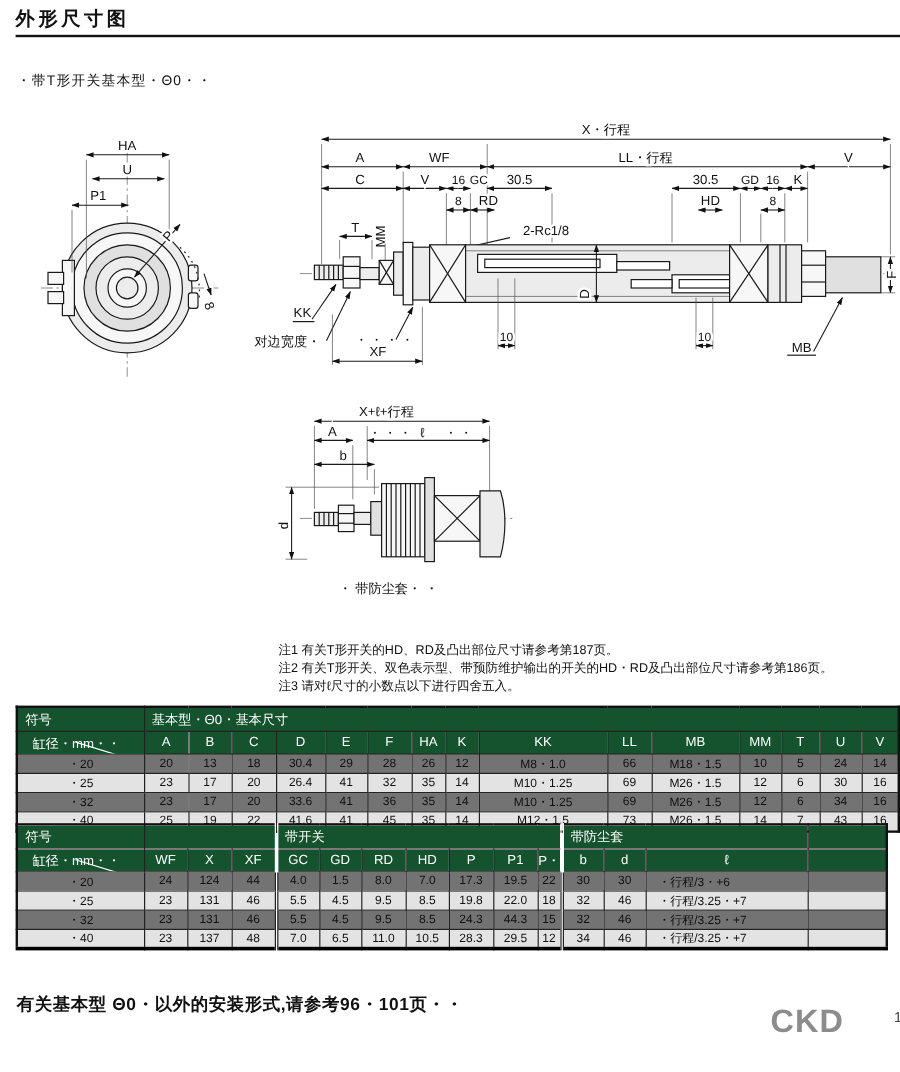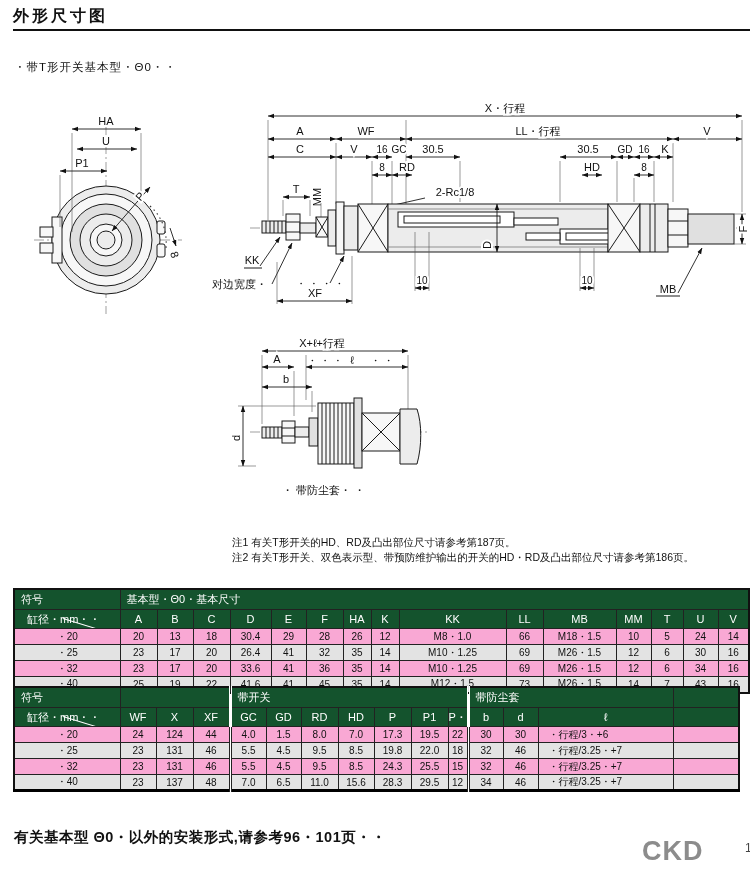--- a/index.html
+++ b/index.html
@@ -26,21 +26,21 @@
   .s1{fill:#ececec;stroke:#1a1a1a;stroke-width:1;}
   .s2{fill:#f7f7f7;stroke:#1a1a1a;stroke-width:1;}
   .s3{fill:#e0e0e0;stroke:#1a1a1a;stroke-width:1;}
   .s4{fill:#fff;stroke:#1a1a1a;stroke-width:1;}
   
   table{border-collapse:collapse;table-layout:fixed;font-size:10px;border:2px solid #111;}
   th,td{border:1px solid #222;text-align:center;padding:0;overflow:hidden;white-space:nowrap;}
   thead th{background:#14532d;color:#fff;font-weight:normal;font-size:11px;}
   .grp td,.grp th{height:19px;}
   .hdr th{height:18px;}
-  tbody tr{height:16px;background:#f9a8d4;}
+  tbody tr{height:16px;background:#737373;}
   tbody tr:nth-child(even){background:#e3e3e3;}
   th.lft{text-align:left;padding-left:6px;}
   .corner{position:relative;text-align:left;padding-left:12px;}
   .diag{position:absolute;display:block;left:48px;top:8px;width:58px;border-top:1px solid #fff;
         transform:rotate(17deg);transform-origin:left top;}
   #t1{position:absolute;left:13px;top:588px;width:737px;}
   #t2{position:absolute;left:13px;top:686px;width:727px;border-bottom:3px solid #000;}
   #t2 td:nth-child(14){text-align:left;padding-left:10px;}
   #t2 tbody td:nth-child(5),#t2 tbody td:nth-child(12){border-left:3px double #222;}
   #t2 .hdr th:nth-child(5),#t2 .hdr th:nth-child(12){border-left:3px double #fff;}
@@ -282,20 +282,21 @@
       <line class="ln" x1="362" y1="413" x2="400" y2="451"></line>
         <line class="ln" x1="362" y1="451" x2="400" y2="413"></line>
       <path class="s1" d="M400,409 L417,409 C422,424 422,446 417,464 L400,464 Z"></path>
       <text x="282" y="494">・ 带防尘套・ ・</text>
     </g>
   </svg>
 
   <div class="abs notes-right">
     <div>注1 有关T形开关的HD、RD及凸出部位尺寸请参考第187页。</div>
     <div>注2 有关T形开关、双色表示型、带预防维护输出的开关的HD・RD及凸出部位尺寸请参考第186页。</div>
+    <div>注3 请对ℓ尺寸的小数点以下进行四舍五入。</div>
   </div>
 
   <table id="t1">
     <colgroup>
       <col style="width:106px">
         <col style="width:37px">
         <col style="width:36px">
         <col style="width:37px">
       <col style="width:41px">
         <col style="width:35px">
@@ -492,36 +493,36 @@
         <tr>
           <td>・32</td>
           <td>23</td>
           <td>131</td>
           <td>46</td>
           <td>5.5</td>
           <td>4.5</td>
           <td>9.5</td>
           <td>8.5</td>
           <td>24.3</td>
-          <td>25.5</td>
+          <td>44.3</td>
           <td>15</td>
           <td>32</td>
           <td>46</td>
           <td>・行程/3.25・+7</td>
           <td></td>
         </tr>
         <tr>
           <td>・40</td>
           <td>23</td>
           <td>137</td>
           <td>48</td>
           <td>7.0</td>
           <td>6.5</td>
           <td>11.0</td>
-          <td>15.6</td>
+          <td>10.5</td>
           <td>28.3</td>
           <td>29.5</td>
           <td>12</td>
           <td>34</td>
           <td>46</td>
           <td>・行程/3.25・+7</td>
           <td></td>
         </tr>
       </tbody>
   </table>

